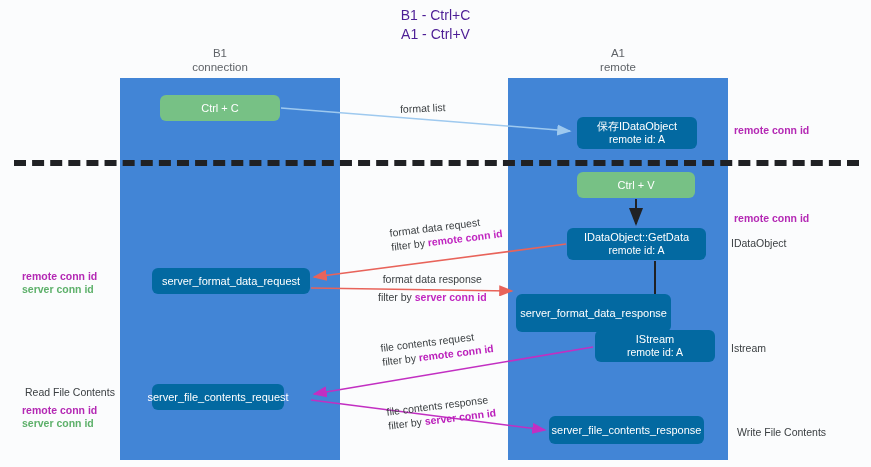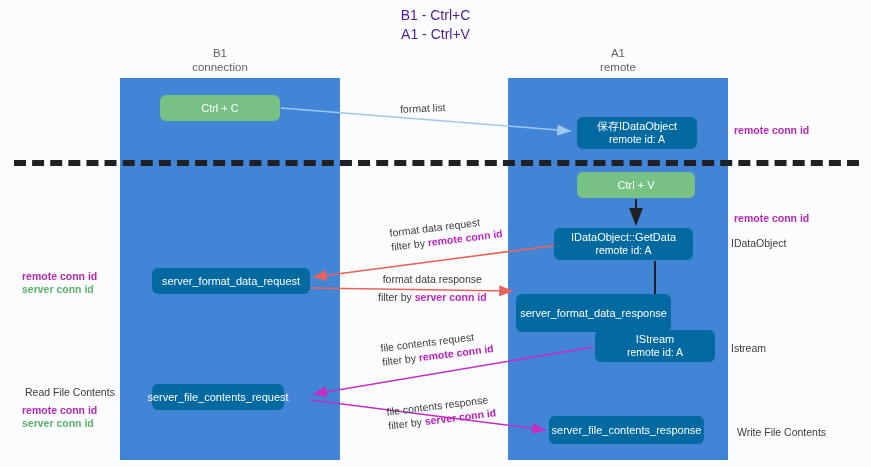--- a/index.html
+++ b/index.html
@@ -37,21 +37,21 @@
     display:flex;flex-direction:column;align-items:center;justify-content:center;
     text-align:center;color:#fff;font-size:11px;line-height:13px;
     border-radius:6px;
   }
   .node.green{background:#77c185;}
   .node.orange{background:#0369a1;}
   .node .l2{font-size:10.5px;}
   #n-ctrlc{left:160px;top:95px;width:120px;height:26px;}
   #n-store{left:577px;top:117px;width:120px;height:32px;}
   #n-ctrlv{left:577px;top:172px;width:118px;height:26px;}
-  #n-getdata{left:554px;top:228px;width:139px;height:32px;}
+  #n-getdata{left:567px;top:228px;width:139px;height:32px;}
   #n-sfdreq{left:152px;top:268px;width:158px;height:26px;}
   #n-sfdresp{left:516px;top:294px;width:155px;height:38px;}
   #n-istream{left:595px;top:330px;width:120px;height:32px;}
   #n-sfcreq{left:152px;top:384px;width:132px;height:26px;}
   #n-sfcresp{left:549px;top:416px;width:155px;height:28px;}
   
   .edge-label{font-size:10.5px;line-height:14px;color:#3c4043;white-space:nowrap;}
   .edge-label .hl-purple{color:#c026c0;font-weight:bold;}
   .edge-label .hl-magenta{color:#bb1fbb;font-weight:bold;}
   

